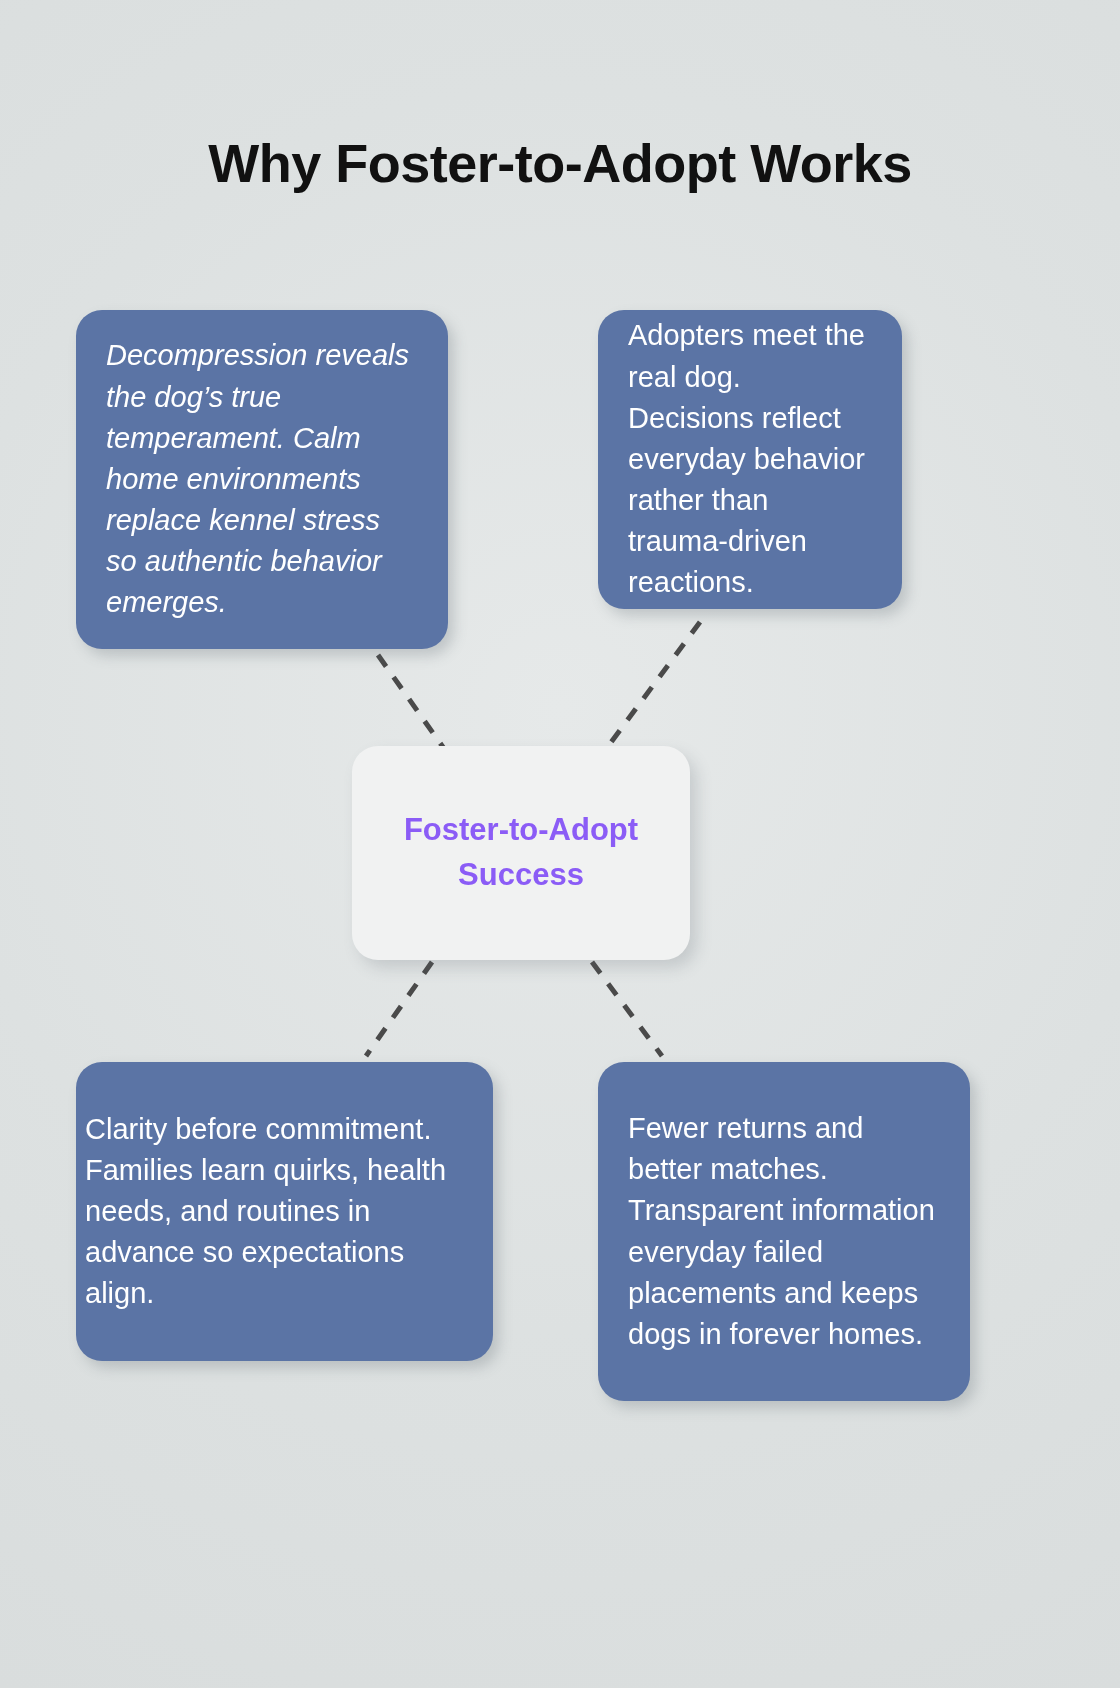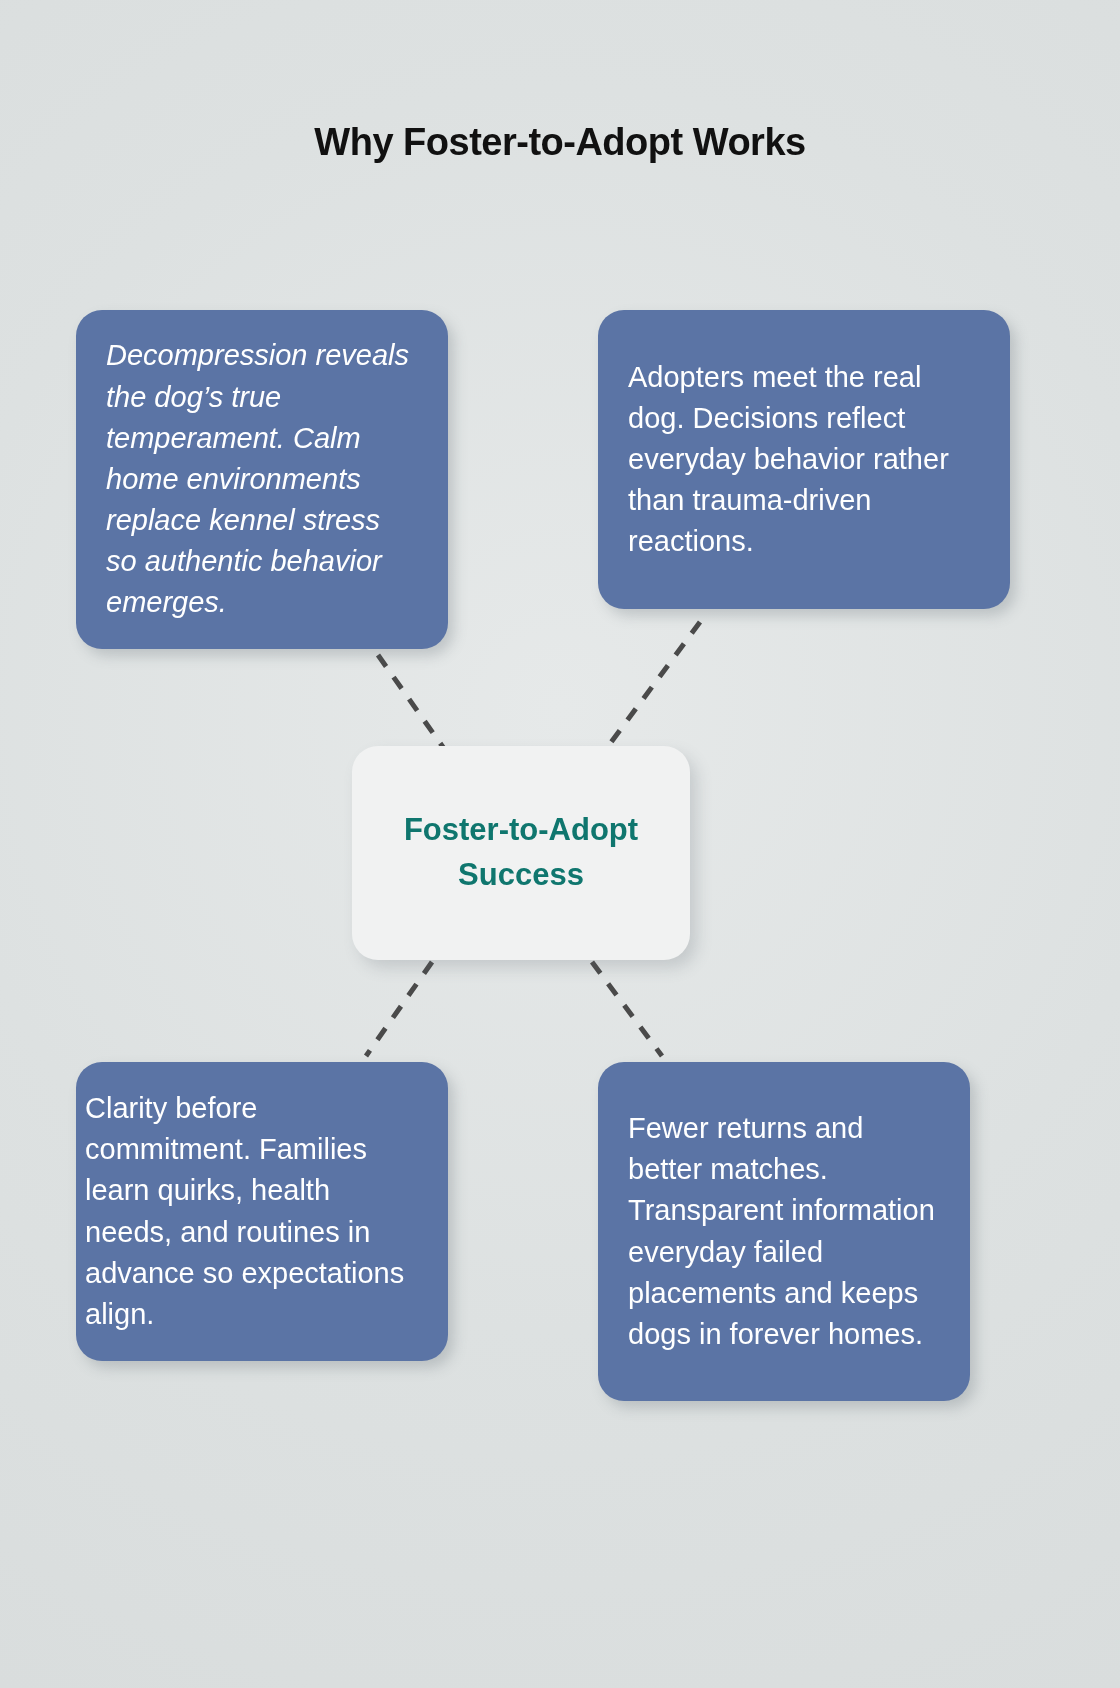--- a/index.html
+++ b/index.html
@@ -22,21 +22,21 @@
       radial-gradient(circle at 50% 42%, #e6e9e9 0%, #dde1e1 55%, #d9dddd 100%);
   }
 
   
   #page-title {
     position: absolute;
     left: 0;
     top: 96px;
     width: 1120px;
     text-align: center;
-    font-size: 38px;
+    font-size: 54px;
     font-weight: bold;
     color: #111111;
     letter-spacing: -0.5px;
     line-height: 1.15;
     font-family: "Liberation Sans", sans-serif;
   }
 
   
   #connectors {
     position: absolute;
@@ -76,30 +76,30 @@
     color: #111111;
     justify-content: center;
     text-align: center;
     box-shadow: 7px 8px 15px rgba(95, 105, 115, 0.22);
   }
 
   .center-text {
     font-size: 31px;
     font-weight: bold;
     line-height: 1.45;
-    color: #0f766e;
+    color: #8b5cf6;
     white-space: pre-line;
     font-family: "Liberation Sans", sans-serif;
   }
 
   
   #node-top-left     { left: 76px;  top: 310px;  width: 372px; height: 339px; font-style: italic; }
-  #node-top-right    { left: 598px; top: 310px;  width: 412px; height: 299px; }
+  #node-top-right    { left: 598px; top: 310px;  width: 304px; height: 299px; }
   #node-center       { left: 352px; top: 746px;  width: 338px; height: 214px; }
-  #node-bottom-left  { left: 76px;  top: 1062px; width: 372px; height: 299px; padding-left: 9px; }
+  #node-bottom-left  { left: 76px;  top: 1062px; width: 417px; height: 299px; padding-left: 9px; }
   #node-bottom-right { left: 598px; top: 1062px; width: 372px; height: 339px; }
 </style>
 </head>
 <body>
 
 <div id="canvas">
 
   <h1 id="page-title">Why Foster-to-Adopt Works</h1>
 
   <svg id="connectors" viewBox="0 0 1120 1688" width="1120" height="1688">

